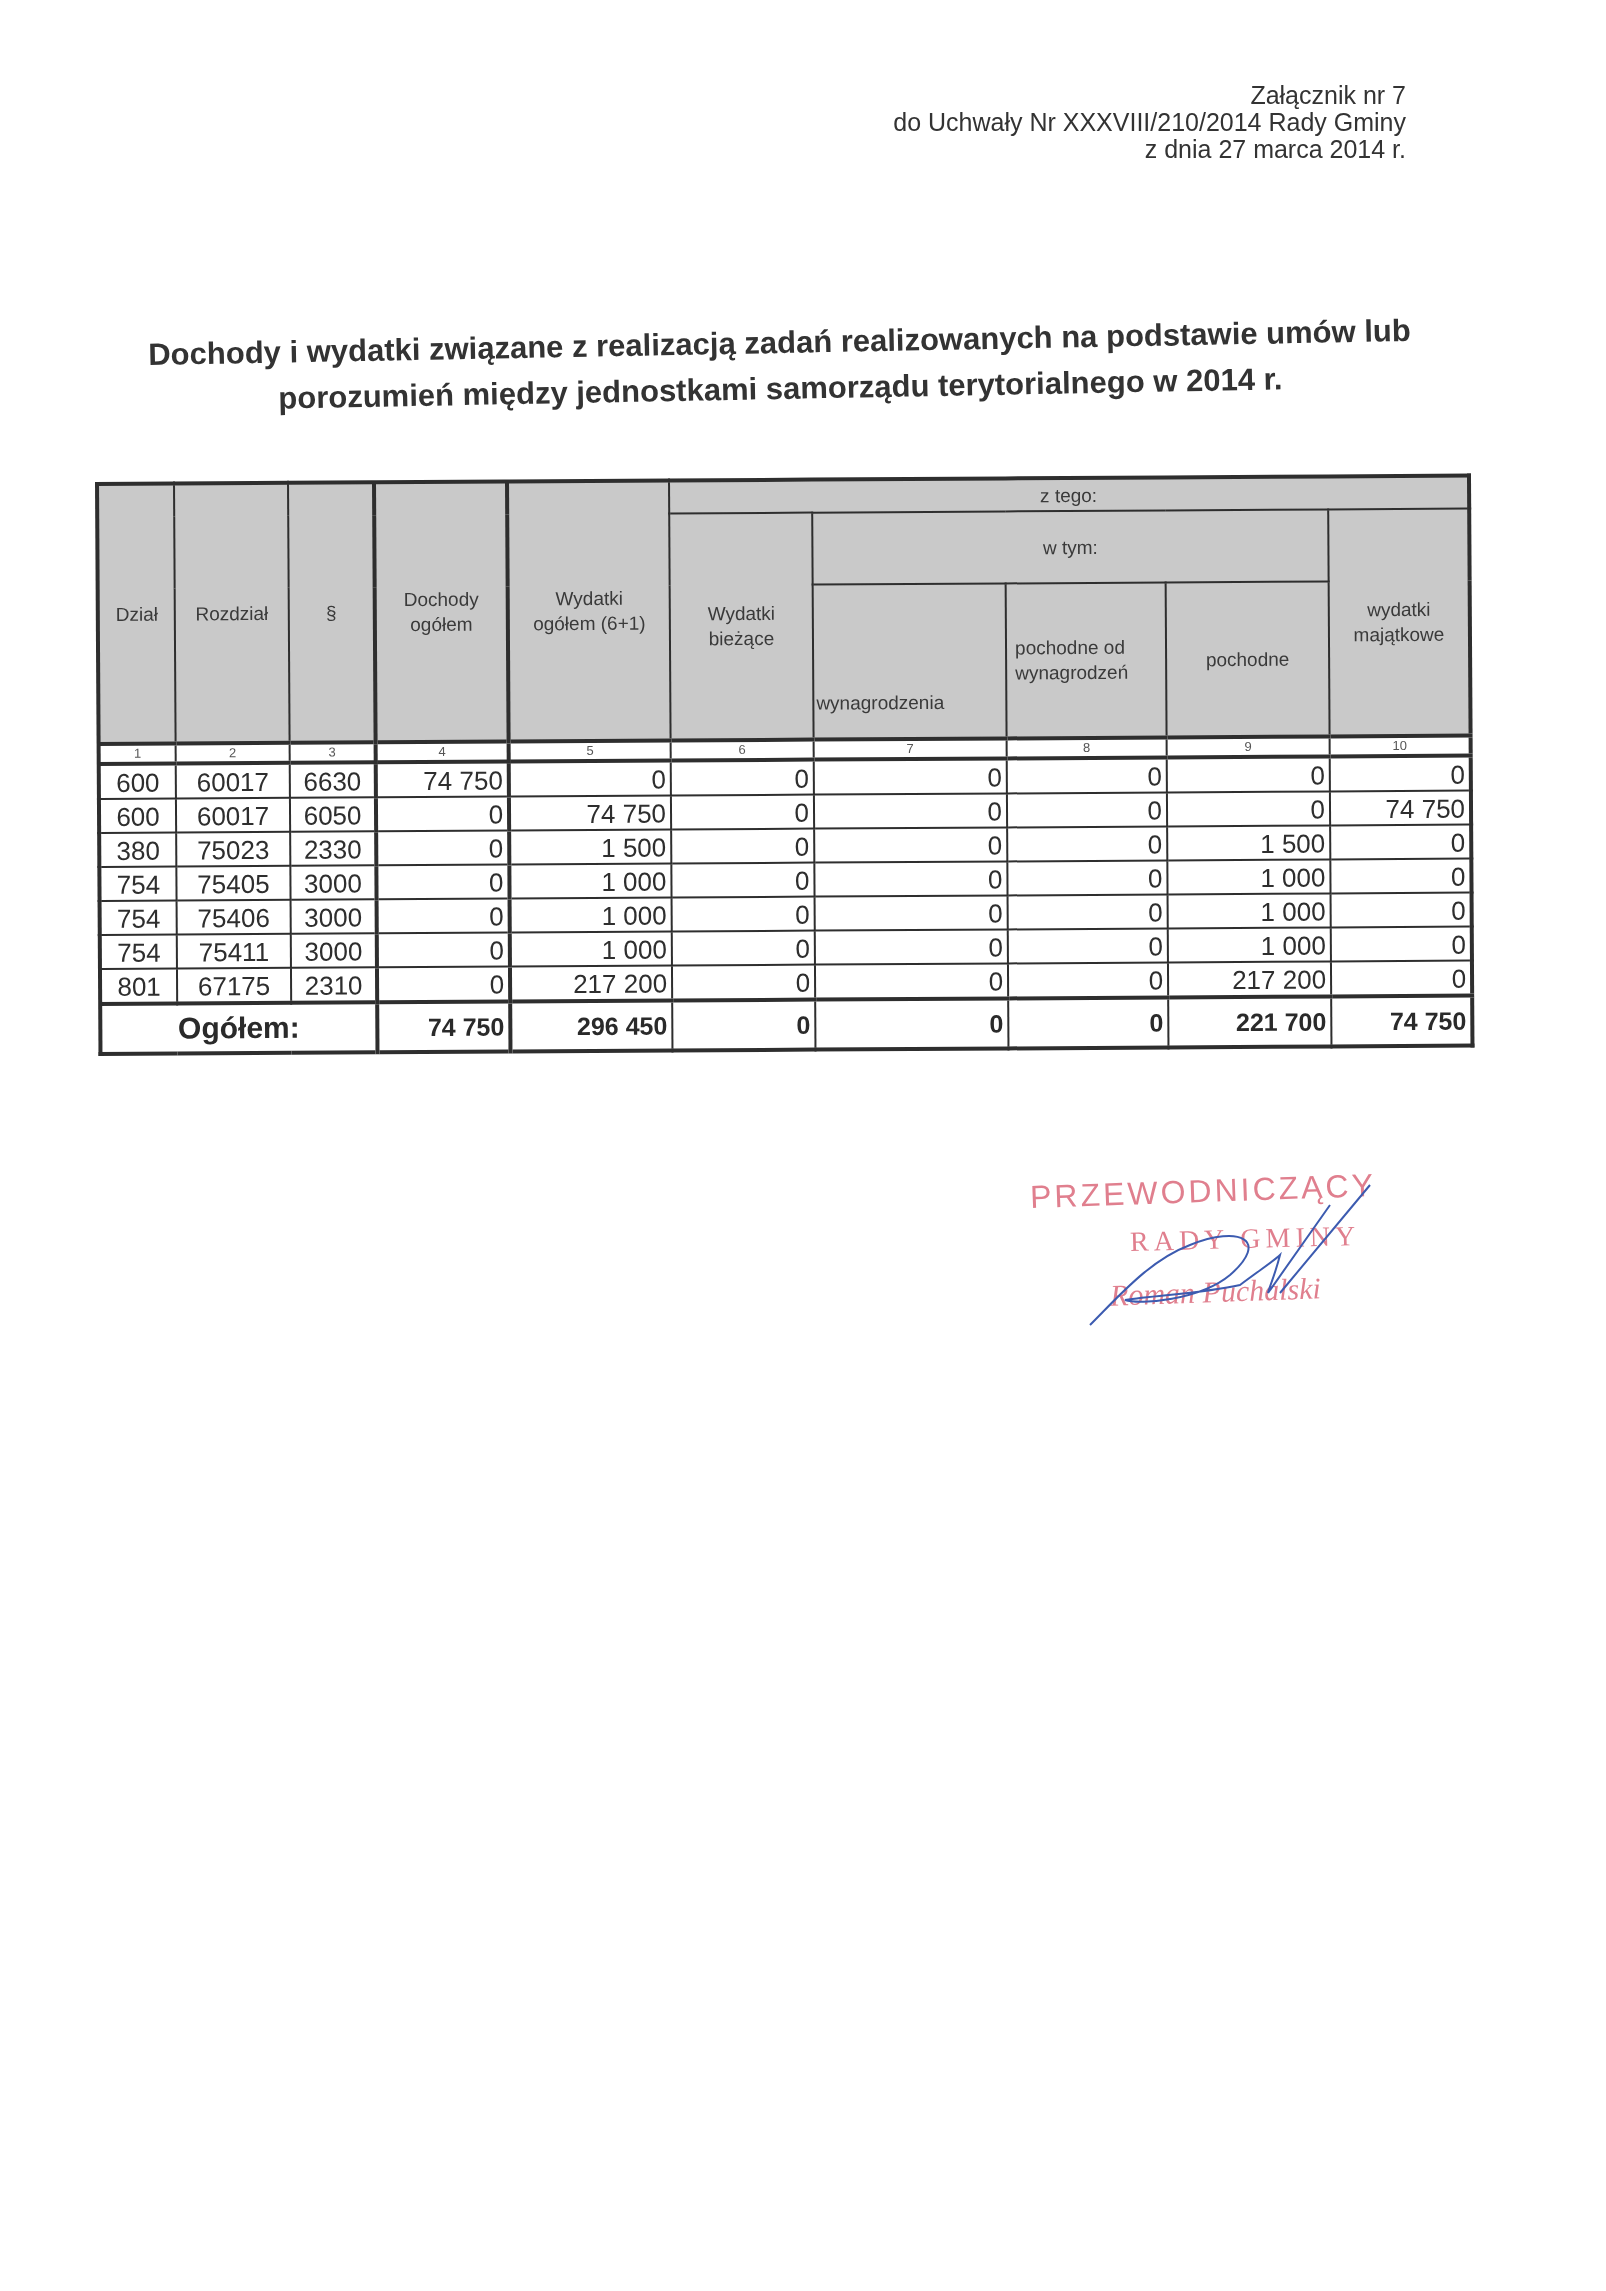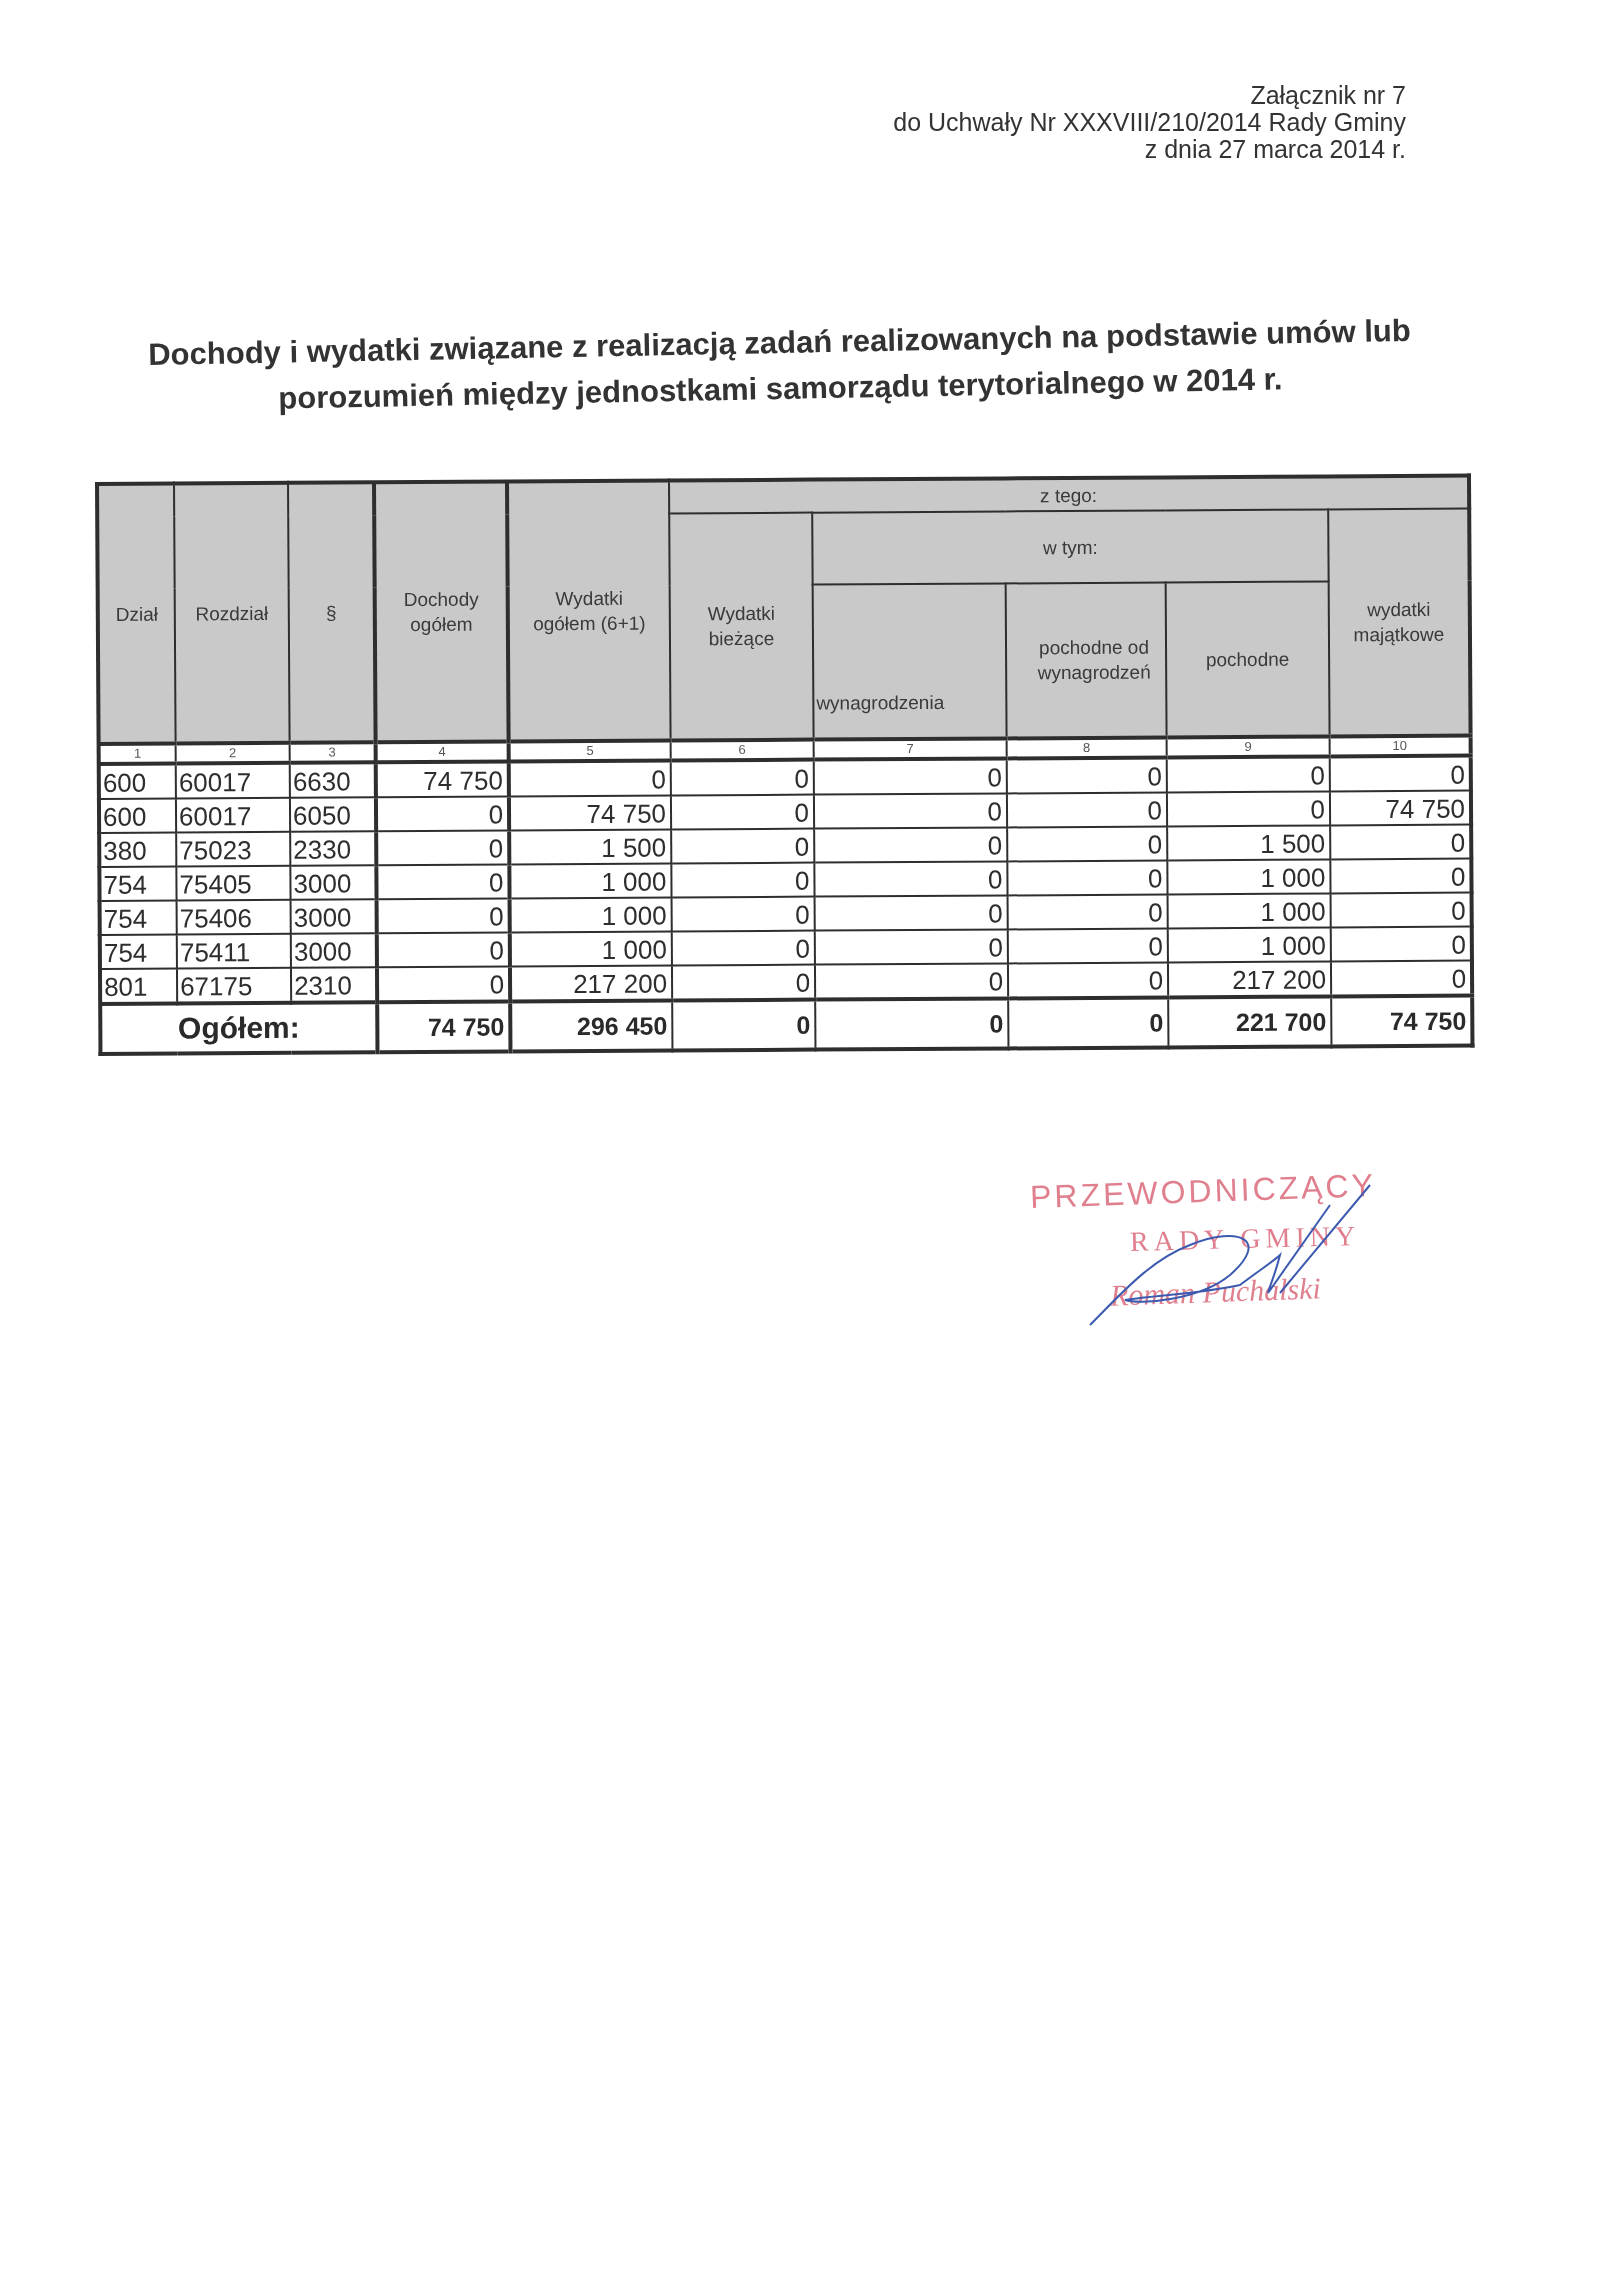--- a/index.html
+++ b/index.html
@@ -34,21 +34,21 @@
   tr.head-wtym th { height: 70px; }
   tr.head-sub th { height: 130px; }
   tr.colnums td {
     height: 16px; font-size: 13px; line-height: 14px; text-align: center;
     padding: 0; color: #555; border-top: 4px solid #2e2e2e; border-bottom: 4px solid #2e2e2e;
   }
   tr.data td {
     height: 30px; font-size: 26px; line-height: 30px; text-align: right;
     padding: 2px 4px 0 4px; color: #2e2e2e;
   }
-  tr.data td.code { text-align: left; padding: 2px 2px 0 2px; }
+  tr.data td.code { text-align: center; padding: 2px 2px 0 2px; }
   tr.total td {
     height: 46px; font-size: 25px; font-weight: bold; text-align: right;
     padding: 0 4px; border-top: 4px solid #2e2e2e;
   }
   tr.total td.label { text-align: center; font-size: 30px; }
   .stamp {
     position: absolute; left: 1030px; top: 1165px; width: 400px; height: 150px;
   }
   .stamp .line1 {
     position: absolute; left: 0; top: 8px; font-size: 32px; letter-spacing: 3px;
@@ -113,21 +113,21 @@
         <div>bieżące</div>
       </th>
       <th colspan="3">w tym:</th>
       <th rowspan="2">
         <div>wydatki</div>
         <div>majątkowe</div>
       </th>
     </tr>
     <tr class="head-sub">
       <th style="text-align:left;padding-left:2px;vertical-align:bottom;padding-bottom:22px;">wynagrodzenia</th>
-      <th style="text-align:center;padding-left:20px;margin-top:24px;">
+      <th style="text-align:left;padding-left:8px;margin-top:24px;">
         <div>pochodne od</div>
         <div>wynagrodzeń</div>
       </th>
       <th>pochodne</th>
     </tr>
     <tr class="colnums">
       <td>1</td>
       <td>2</td>
       <td class="thick-r">3</td>
       <td class="thick-r">4</td>

